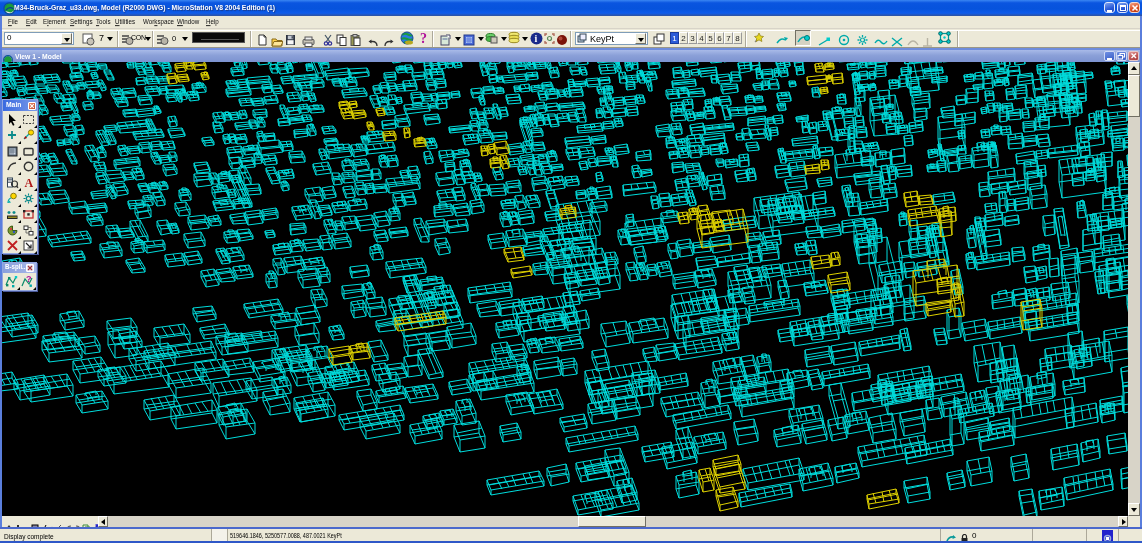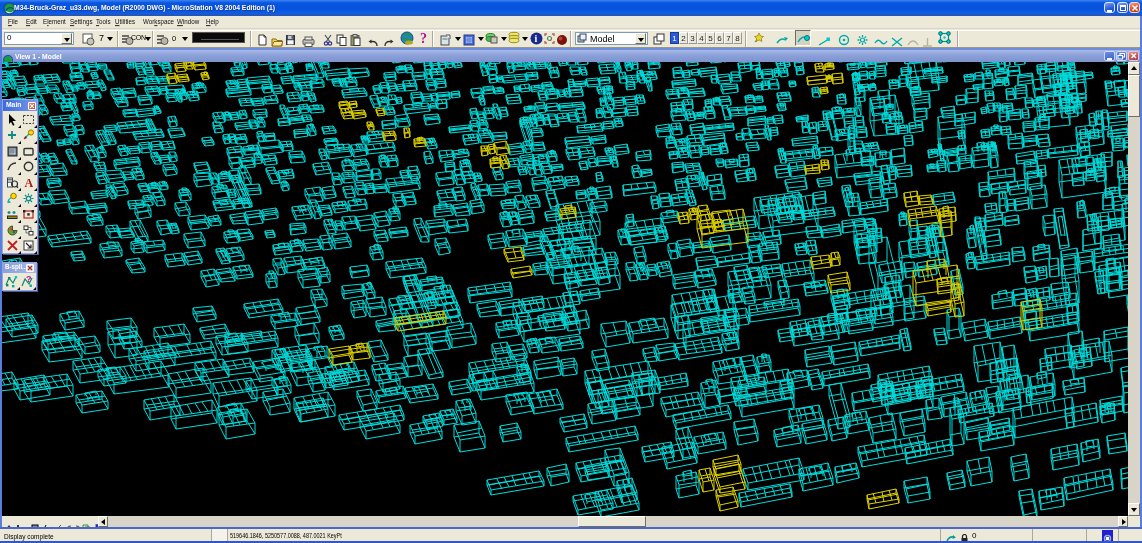--- a/index.html
+++ b/index.html
@@ -166,21 +166,21 @@
       <circle cx="6" cy="6" r="5" fill="#7a1208"></circle>
       <circle cx="4.5" cy="4.5" r="2" fill="#c86050" opacity="0.7"></circle>
     </svg></div>
 
 <div class="tb-sep a" style="left:570px;top:31px"></div>
 <div class="a" style="left:575px;top:32px;width:73px;height:13px;background:#fff;border:1px solid #7f9db9;font-size:9px">
  <svg width="11" height="11" style="position:absolute;left:1px;top:0px">
       <rect x="1" y="3" width="6" height="6" fill="#cde" stroke="#345"></rect>
       <rect x="3" y="1" width="6" height="6" fill="#eef" stroke="#345"></rect>
     </svg>
- <span style="position:absolute;left:14px;top:1px">Model</span>
+ <span style="position:absolute;left:14px;top:1px">KeyPt</span>
  <div class="a" style="right:1px;top:0px;width:11px;height:11px;background:#ece9d8;border:1px solid #fff;border-right-color:#716f64;border-bottom-color:#716f64">
       <div class="ddarr" style="margin:4px auto 0"></div>
     </div>
 </div>
 <div class="a" style="left:653px;top:32px;width:13px;height:13px"><svg width="13" height="13">
       <rect x="1" y="4" width="7" height="7" fill="#fff" stroke="#333"></rect>
       <rect x="4" y="1" width="7" height="7" fill="#fff" stroke="#333"></rect>
     </svg></div>
 <div class="a" style="left:670px;top:32px;width:9px;height:12px;background:#2a5ad8;border:1px solid #1a3a9a;color:#fff;font-size:8px;text-align:center;line-height:12px">1</div>
 <div class="a" style="left:679px;top:32px;width:9px;height:12px;background:#ece9d8;border:1px solid #999;border-top-color:#fff;border-left-color:#fff;color:#222;font-size:8px;text-align:center;line-height:12px">2</div>

